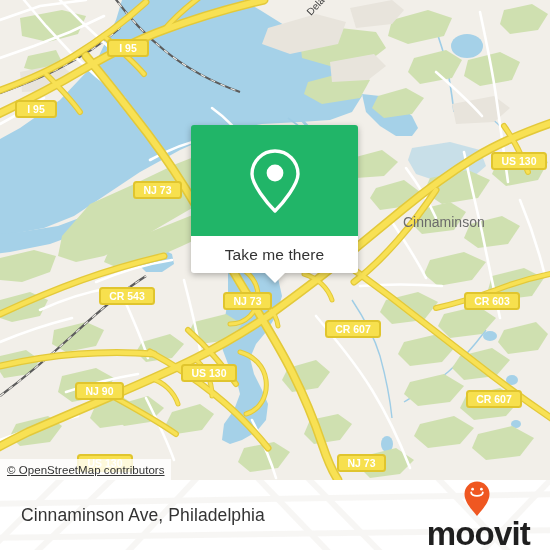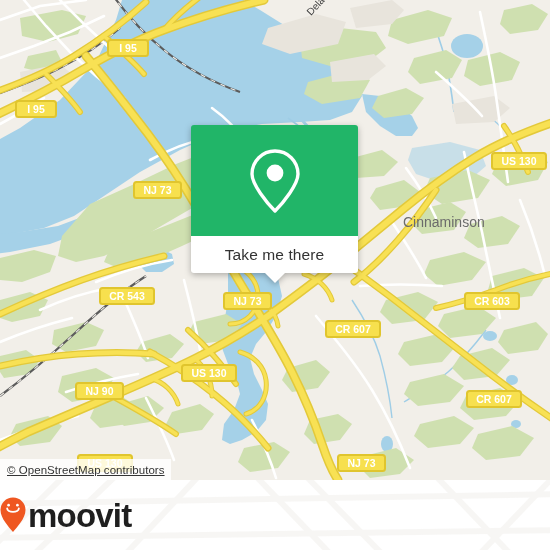--- a/index.html
+++ b/index.html
@@ -112,20 +112,21 @@
     color: #333333;
     letter-spacing: 0.1px;
     white-space: nowrap;
   }
   #brand {
     position: relative;
     z-index: 2;
     margin-right: 20px;
     display: flex;
     align-items: center;
+    flex-direction: column;
   }
   #brand-wordmark {
     font-size: 33px;
     font-weight: bold;
     color: #1f1f1f;
     letter-spacing: -0.8px;
     margin-left: 2px;
     line-height: 1;
   }
 </style>
@@ -438,20 +439,21 @@
       <path d="M 30,78 L 126,-14"></path>
       <path d="M 120,80 L 210,-16"></path>
       <path d="M 250,-10 L 340,84"></path>
       <path d="M 300,-10 L 392,84"></path>
       <path d="M 430,-10 L 520,84"></path>
       <path d="M 470,84 L 560,-10"></path>
       <path d="M -10,24 L 560,14"></path>
       <path d="M -10,58 L 560,50"></path>
     </g>
   </svg>
+  <div id="bar-title">Cinnaminson Ave, Philadelphia</div>
   <div id="brand">
     <svg width="26" height="36" viewBox="0 0 26 36">
       <path d="M 13 0.5 C 6 0.5 0.5 6 0.5 13 C 0.5 21.5 9 30 13 35
                C 17 30 25.5 21.5 25.5 13 C 25.5 6 20 0.5 13 0.5 Z" fill="#ef5721"></path>
       <path d="M 7.2 11.5 C 7.2 13.4 9.8 14.9 13 14.9 C 16.2 14.9 18.8 13.4 18.8 11.5" fill="none" stroke="#ffffff" stroke-width="1.9" stroke-linecap="round"></path>
       <circle cx="8.6" cy="8.2" r="1.35" fill="#ffffff"></circle>
       <circle cx="17.4" cy="8.2" r="1.35" fill="#ffffff"></circle>
     </svg>
     <span id="brand-wordmark">moovit</span>
   </div>

